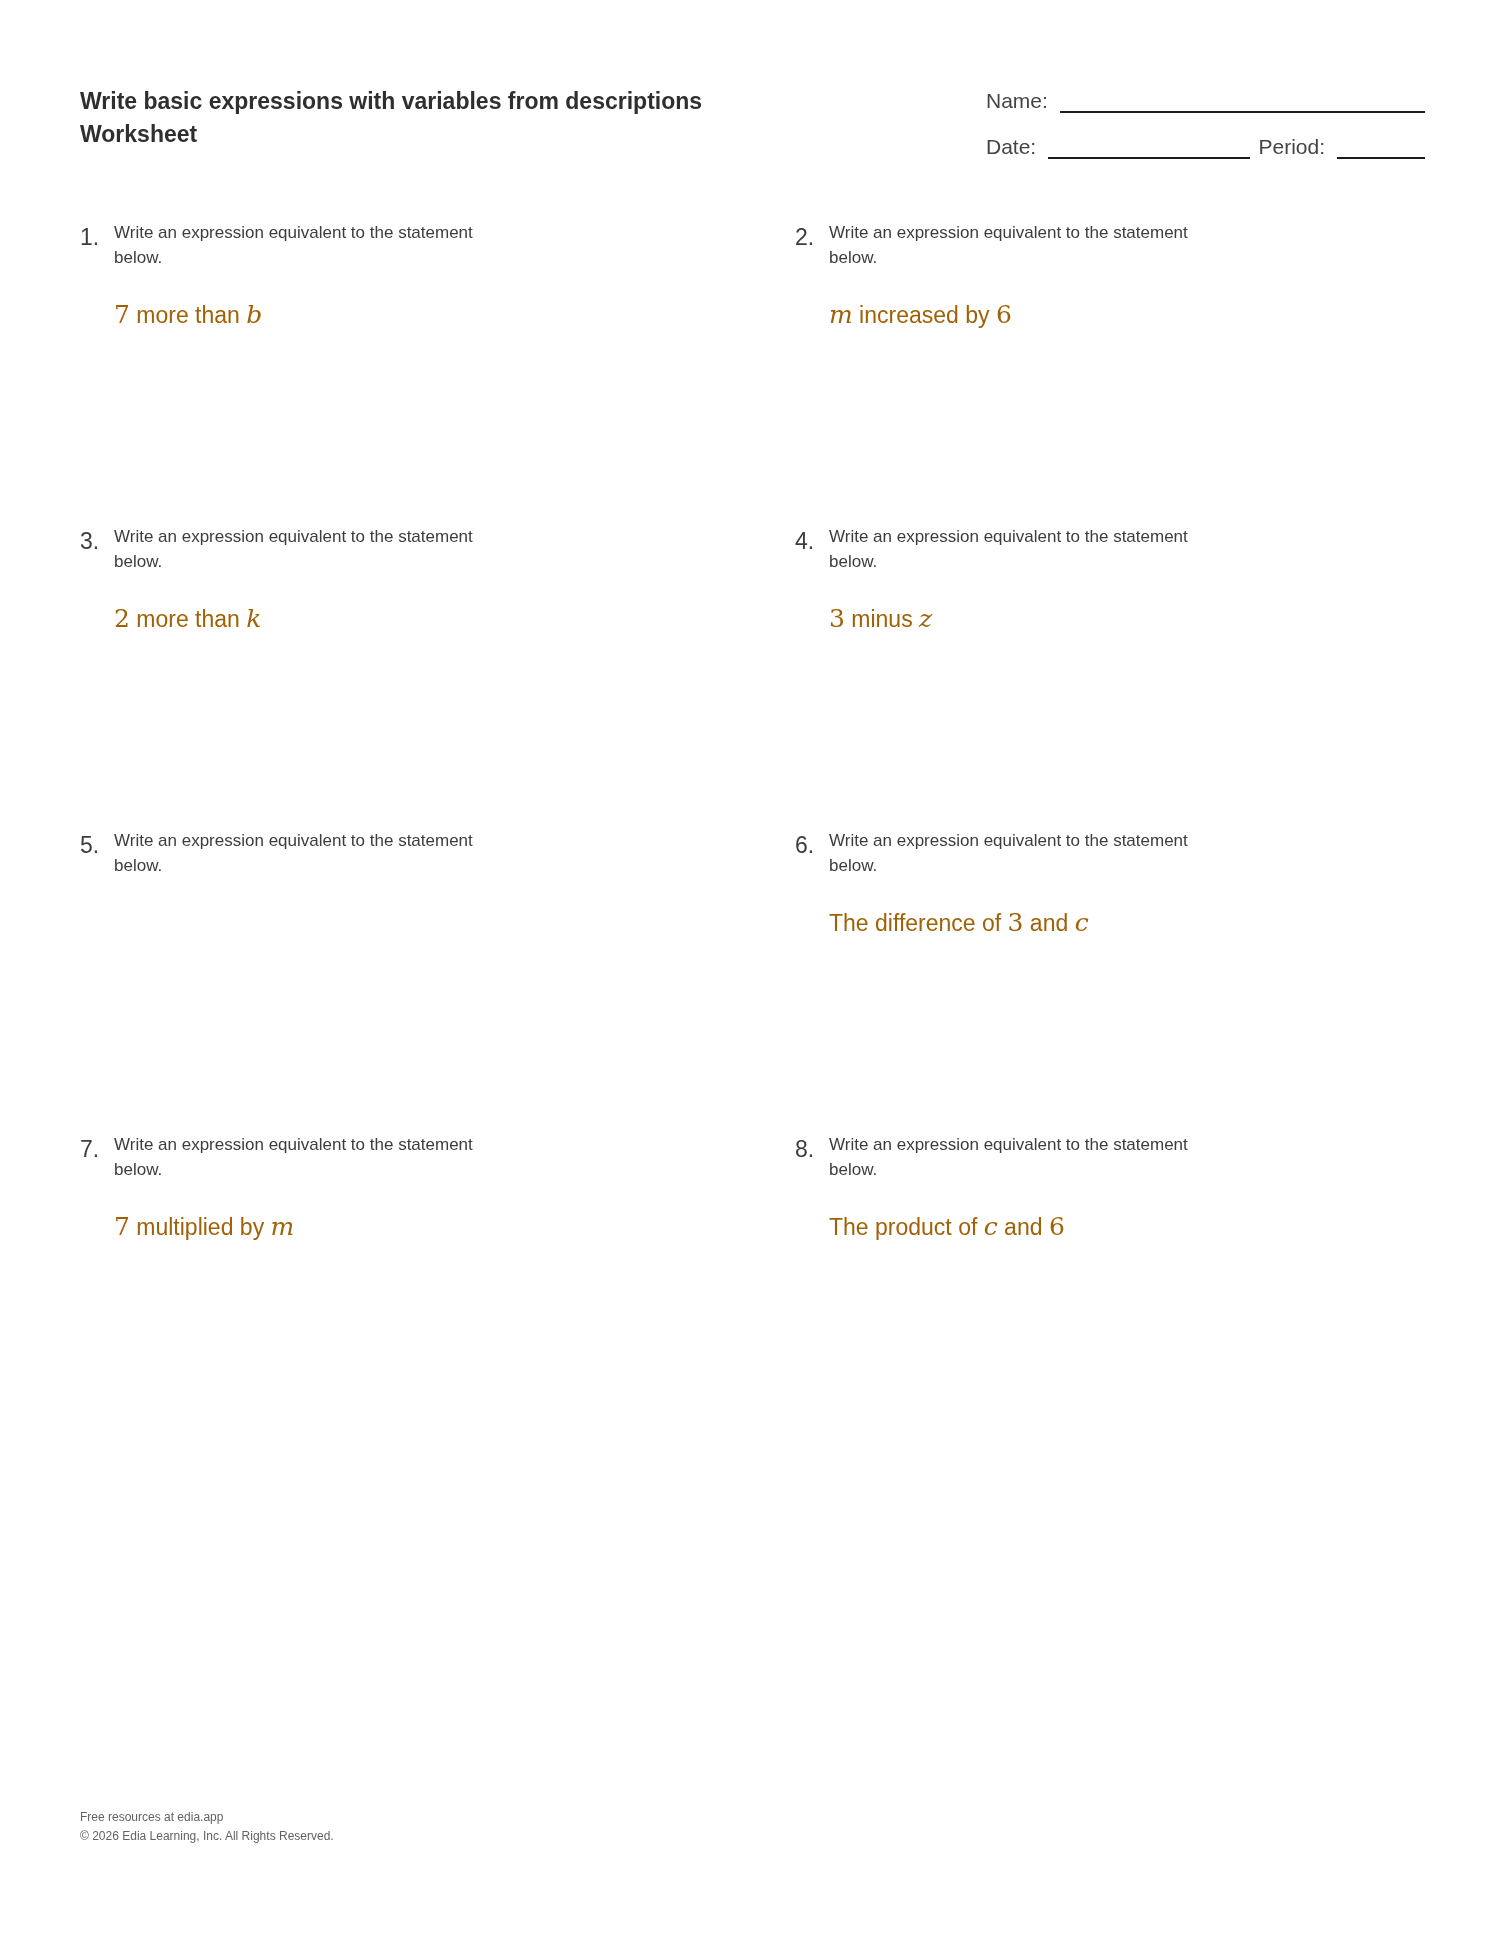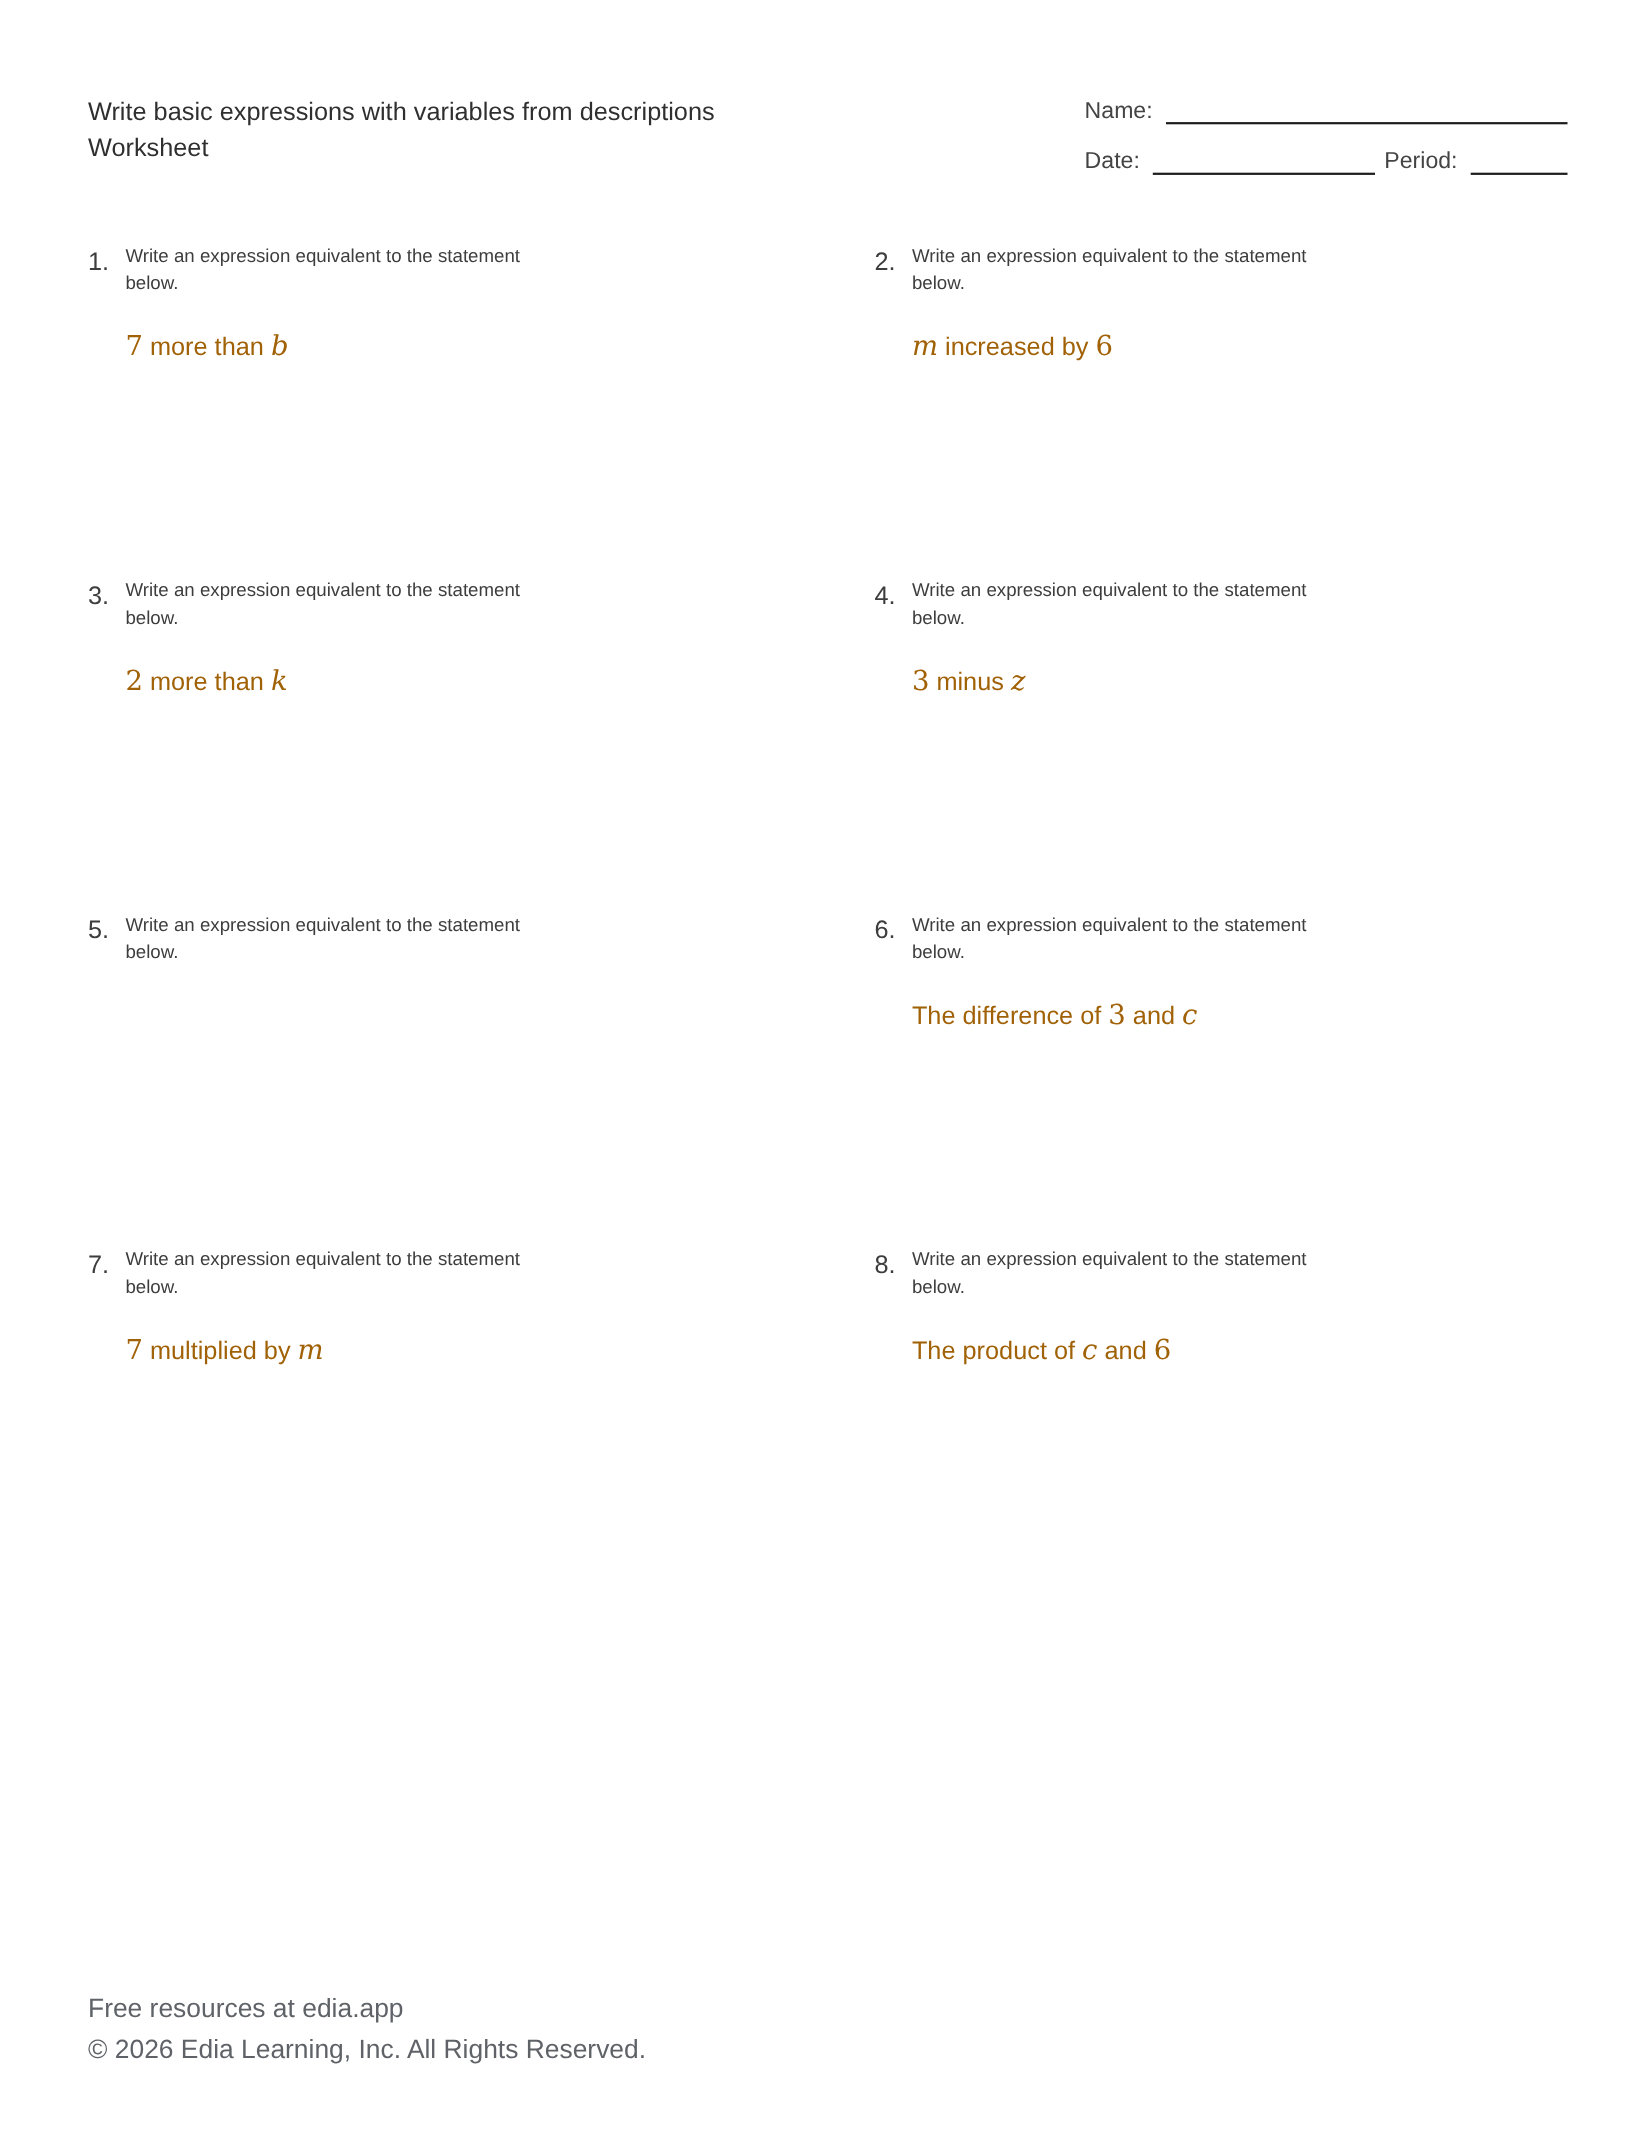--- a/index.html
+++ b/index.html
@@ -19,21 +19,21 @@
   
   .header {
     display: flex;
     justify-content: space-between;
     align-items: flex-start;
     padding: 85px 75px 0 80px;
   }
   .title-block { max-width: 760px; }
   .title {
     font-size: 23px;
-    font-weight: normal;
+    font-weight: bold;
     color: #2f2f2f;
     line-height: 1.45;
   }
   .name-block {
     width: 472px;
     padding-top: 4px;
   }
   .field-row {
     display: flex;
     align-items: flex-end;
@@ -93,21 +93,21 @@
   .seg-var { font-style: italic; }
   .seg-text { font-family: "Liberation Sans", sans-serif; }
 
   
   .footer {
     position: absolute;
     left: 80px;
     top: 1808px;
   }
   .footer-line {
-    font-size: 24px;
+    font-size: 12px;
     line-height: 1.55;
     color: #5f6368;
   }
 </style>
 </head>
 <body>
 
 <div class="page">
 
   <header class="header">

